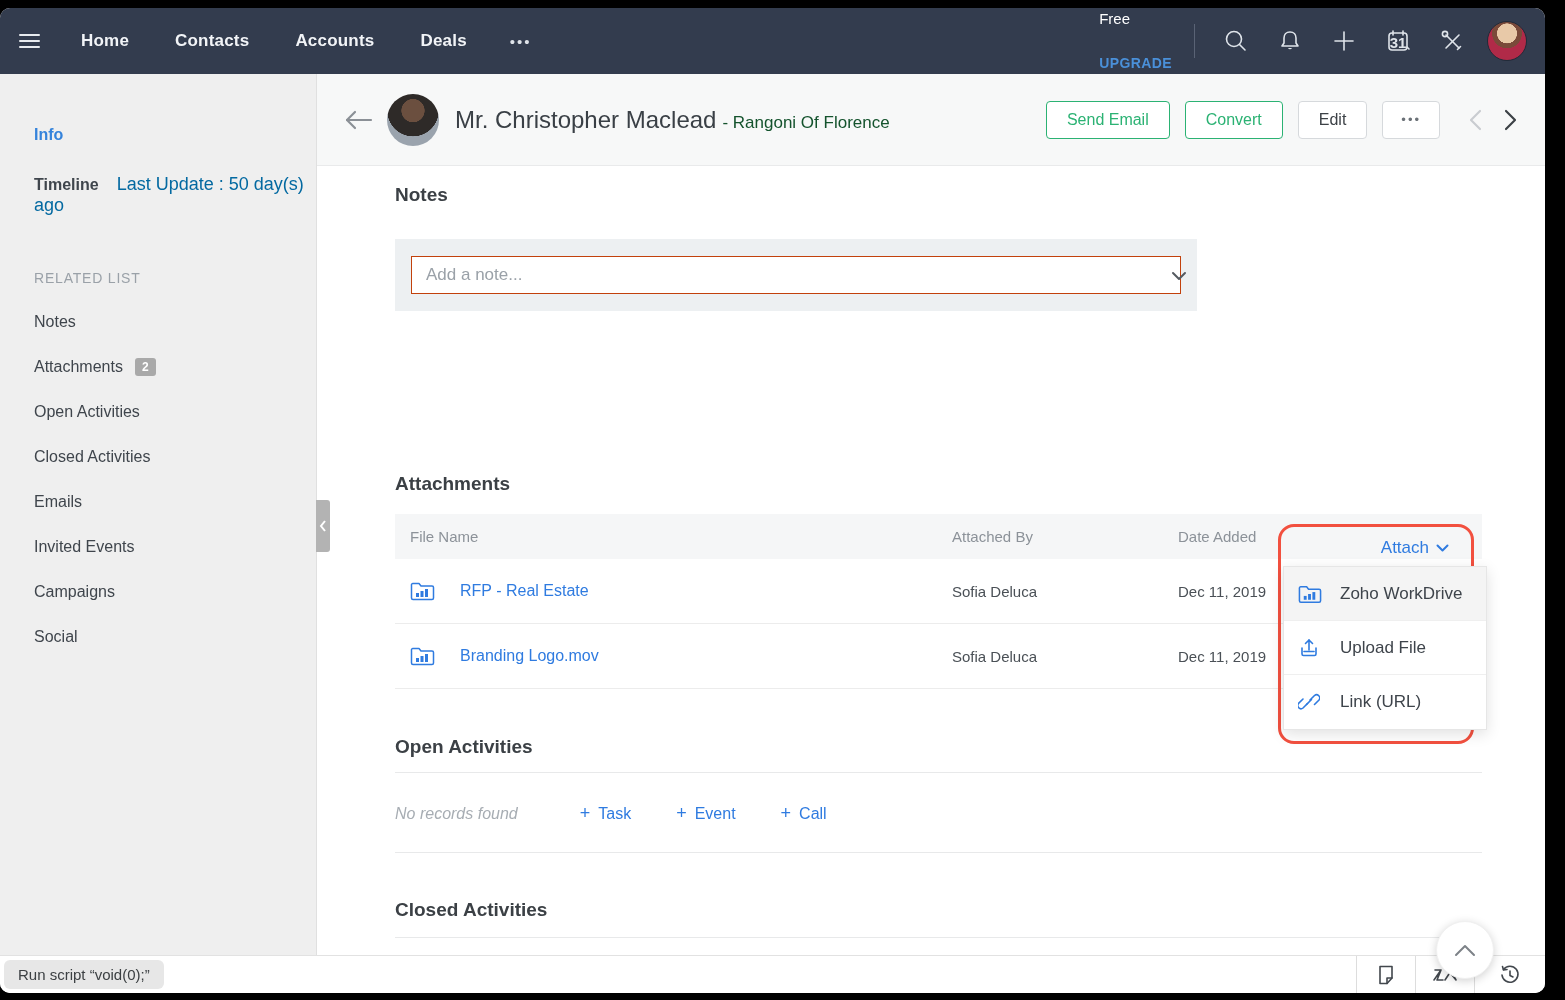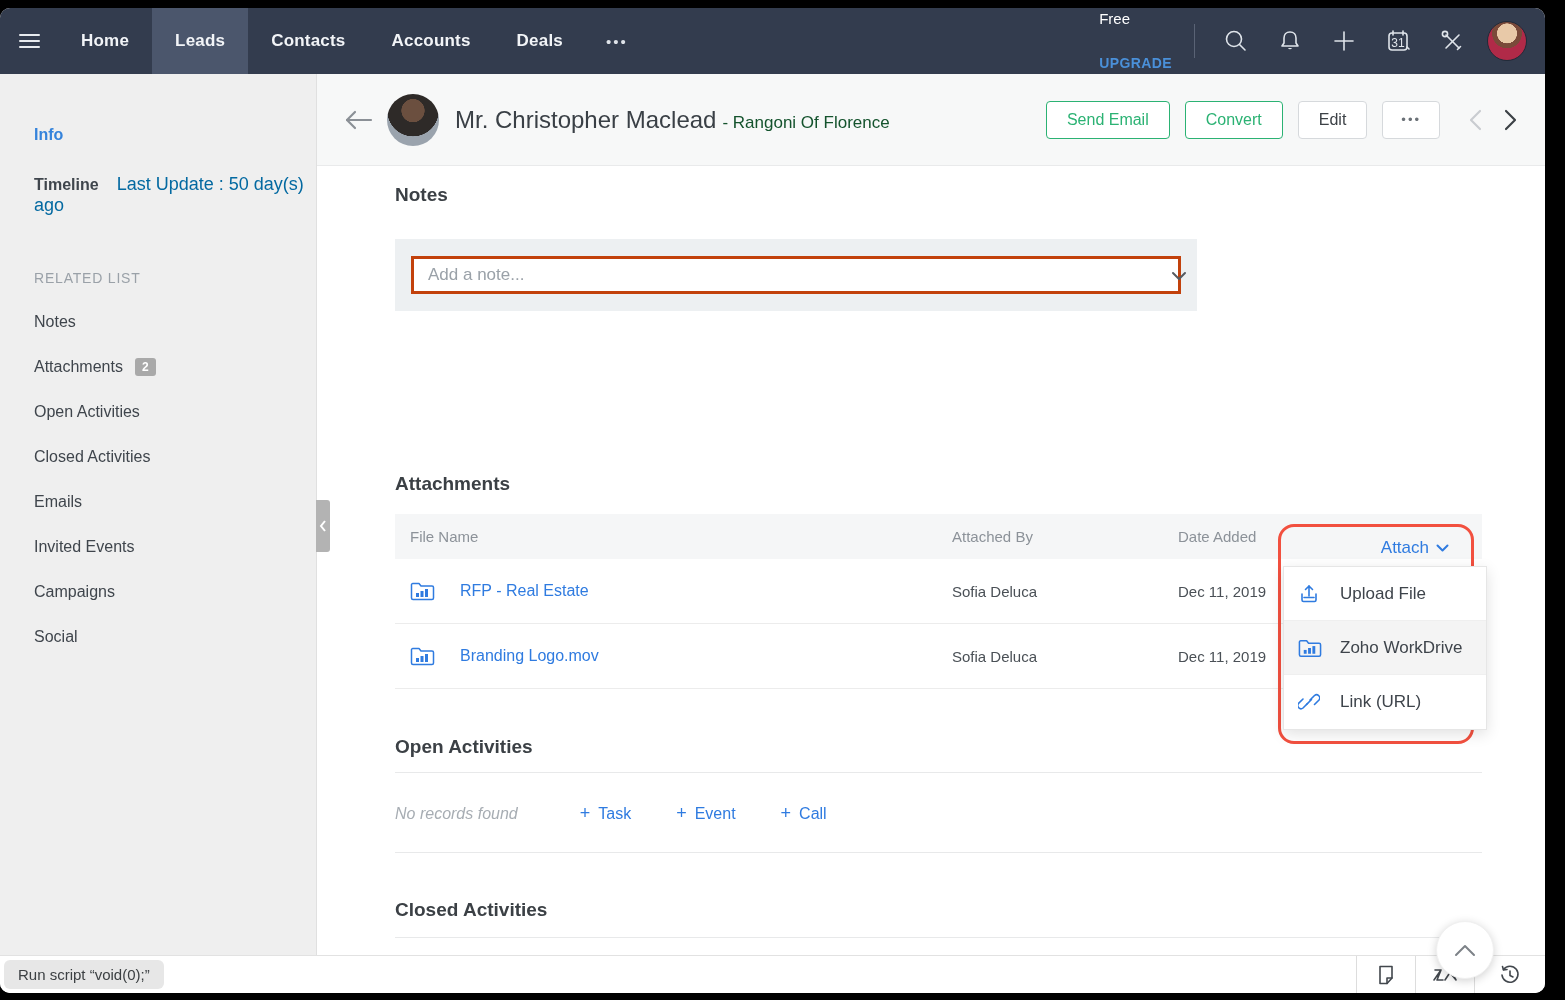--- a/index.html
+++ b/index.html
@@ -18,21 +18,21 @@
               letter-spacing:.2px; cursor:pointer; }
   .nav-item.active { background:#4b566c; }
   .nav-more { display:flex; align-items:center; padding:0 20px; font-size:15px; letter-spacing:2px; cursor:pointer; color:#dfe3e9; }
   .nav-right { margin-left:auto; display:flex; align-items:center; padding-right:18px; }
   .plan { text-align:left; margin-right:22px; line-height:1.25; }
   .plan .free { font-size:15px; color:#fff; }
   .plan .upgrade { font-size:14px; font-weight:700; color:#4a90d9; letter-spacing:.4px; cursor:pointer;margin-top:26px; }
   .nav-divider { width:1px; height:34px; background:#5a6375; margin-right:14px; }
   .topicon { width:54px; height:66px; display:flex; align-items:center; justify-content:center; cursor:pointer; }
   .topicon svg { stroke:#dfe4ea; fill:none; stroke-width:1.6; stroke-linecap:round; stroke-linejoin:round; }
-  .cal-num { position:absolute; font-size:12px; color:#dfe4ea; font-weight:400; margin-top:3px; }
+  .cal-num { position:absolute; font-size:15px; color:#dfe4ea; font-weight:700; margin-top:3px; }
   .avatar-top { width:40px; height:40px; border-radius:50%; margin-left:8px; cursor:pointer;
     background:radial-gradient(circle at 50% 30%, #e8c9a8 0 30%, #7a4a3a 31% 45%, #b02a48 46% 100%);
     border:1px solid #222a38; }
 
   
   .body-row { display:flex; height:calc(985px - 66px - 38px); position:relative; }
   .sidebar { width:317px; background:#efefef; border-right:1px solid #e0e0e0; padding:52px 0 0 34px; position:relative; flex:none; }
   .side-info { color:#3583db; font-size:16px; font-weight:700; cursor:pointer; }
   .side-timeline { margin-top:30px; cursor:pointer; }
   .side-timeline .tl { font-size:16px; font-weight:700; color:#3f454c; }
@@ -65,21 +65,21 @@
   .pager svg { fill:none; stroke-width:2.2; stroke-linecap:round; stroke-linejoin:round; cursor:pointer; }
   .pager .prev { stroke:#c9ccd0; }
   .pager .next { stroke:#3c4146; }
 
   .content { flex:1; background:#fff; padding:18px 63px 0 78px; position:relative; }
   .sec-heading { font-size:19px; font-weight:700; color:#3b4045; }
   .notes-wrap { width:802px; position:relative; }
   .notes-chevron { position:absolute; right:10px; top:28px; cursor:pointer; }
   .notes-chevron svg { stroke:#555a60; fill:none; stroke-width:2; stroke-linecap:round; stroke-linejoin:round; }
   .notes-panel { margin-top:33px; background:#edf0f2; padding:17px 16px; }
-  .note-input { width:100%; height:38px; border:3px solid #c2410c; background:#fff; padding:0 14px;
+  .note-input { width:100%; height:38px; border:1px solid #c2410c; background:#fff; padding:0 14px;
                 font-size:17px; font-family:"Liberation Sans", sans-serif; color:#3c4146; }
   .note-input::placeholder { color:#9aa1a8; }
 
   .attachments-sec { margin-top:162px; }
   .atable { margin-top:19px; width:1087px; }
   .a-head { display:flex; background:#f5f6f7; height:45px; align-items:center;
             font-size:15px; color:#8c9299; }
   .a-row { display:flex; height:65px; align-items:center; border-bottom:1px solid #ececec; font-size:15px; color:#4a5056; }
   .a-row:first-of-type { border-top:1px solid #f3f3f3; }
   .c1 { width:557px; padding-left:15px; display:flex; align-items:center; }
@@ -135,21 +135,20 @@
   <div class="topnav">
     <div class="hamburger">
       <div class="bars">
           <div></div>
           <div></div>
           <div></div>
         </div>
     </div>
     <div class="nav-items">
       <div class="nav-item">Home</div>
-      <div class="nav-item active">Leads</div>
       <div class="nav-item">Contacts</div>
       <div class="nav-item">Accounts</div>
       <div class="nav-item">Deals</div>
       <div class="nav-more">•••</div>
     </div>
     <div class="nav-right">
       <div class="plan">
         <div class="free">Free</div>
         <div class="upgrade">UPGRADE</div>
       </div>
@@ -334,42 +333,42 @@
     </div>
 
     <div class="attach-overlay">
       <div class="attach-link">
         <span>Attach</span>
         <svg width="13" height="8" viewBox="0 0 13 8">
             <polyline points="1.5,1.5 6.5,6.5 11.5,1.5"></polyline>
           </svg>
       </div>
       <div class="attach-menu">
+        <div class="menu-item hover">
+          <span class="mi-icon">
+            <svg width="24" height="20" viewBox="0 0 25 20">
+                <path d="M1.5 4.5 L1.5 17 a1.5 1.5 0 0 0 1.5 1.5 L22 18.5 a1.5 1.5 0 0 0 1.5-1.5 L23.5 6.5 a1.5 1.5 0 0 0-1.5-1.5 L11 5 L9 2.5 L3 2.5 a1.5 1.5 0 0 0-1.5 2 Z"></path>
+                <rect x="6" y="12" width="3" height="4" fill="#2f7be0" stroke="none"></rect>
+                <rect x="10.5" y="10" width="3" height="6" fill="#2f7be0" stroke="none"></rect>
+                <rect x="15" y="8" width="3" height="8" fill="#2f7be0" stroke="none"></rect>
+              </svg>
+          </span>
+          <span>Zoho WorkDrive</span>
+        </div>
         <div class="menu-item">
           <span class="mi-icon">
             <svg width="22" height="22" viewBox="0 0 22 22">
                 <path d="M4 11 L4 17 a1.5 1.5 0 0 0 1.5 1.5 L16.5 18.5 a1.5 1.5 0 0 0 1.5-1.5 L18 11"></path>
                 <line x1="11" y1="3" x2="11" y2="13"></line>
                 <polyline points="7.5,6.5 11,3 14.5,6.5"></polyline>
                 <line x1="6" y1="14.5" x2="16" y2="14.5"></line>
               </svg>
           </span>
           <span>Upload File</span>
         </div>
-        <div class="menu-item hover">
-          <span class="mi-icon">
-            <svg width="24" height="20" viewBox="0 0 25 20">
-                <path d="M1.5 4.5 L1.5 17 a1.5 1.5 0 0 0 1.5 1.5 L22 18.5 a1.5 1.5 0 0 0 1.5-1.5 L23.5 6.5 a1.5 1.5 0 0 0-1.5-1.5 L11 5 L9 2.5 L3 2.5 a1.5 1.5 0 0 0-1.5 2 Z"></path>
-                <rect x="6" y="12" width="3" height="4" fill="#2f7be0" stroke="none"></rect>
-                <rect x="10.5" y="10" width="3" height="6" fill="#2f7be0" stroke="none"></rect>
-                <rect x="15" y="8" width="3" height="8" fill="#2f7be0" stroke="none"></rect>
-              </svg>
-          </span>
-          <span>Zoho WorkDrive</span>
-        </div>
         <div class="menu-item">
           <span class="mi-icon">
             <svg width="22" height="22" viewBox="0 0 22 22" stroke-width="1.8">
                 <path d="M9.5 12.5 L5 17 a3.2 3.2 0 0 1-4.5-4.5 L5 8"></path>
                 <path d="M12.5 9.5 L17 5 a3.2 3.2 0 0 0-4.5-4.5 L8 5" transform="translate(4,4)"></path>
                 <line x1="8.5" y1="13.5" x2="13.5" y2="8.5"></line>
               </svg>
           </span>
           <span>Link (URL)</span>
         </div>

